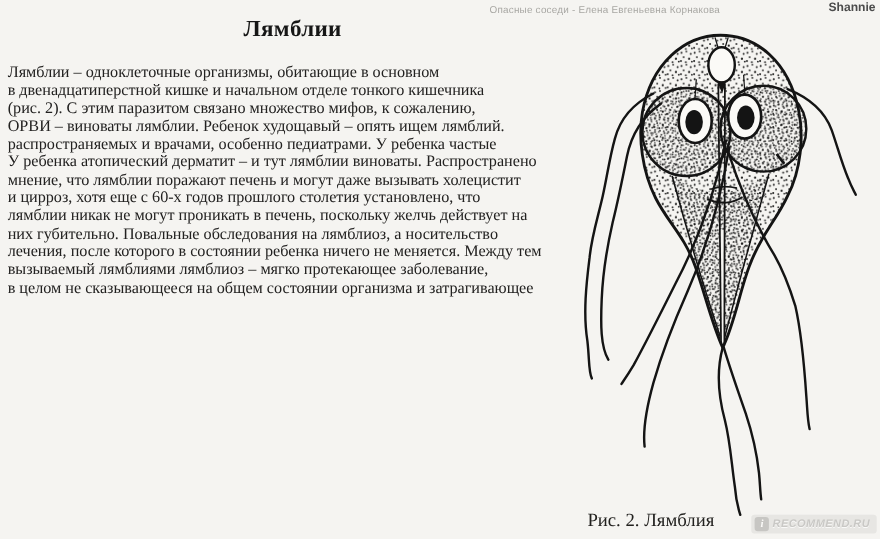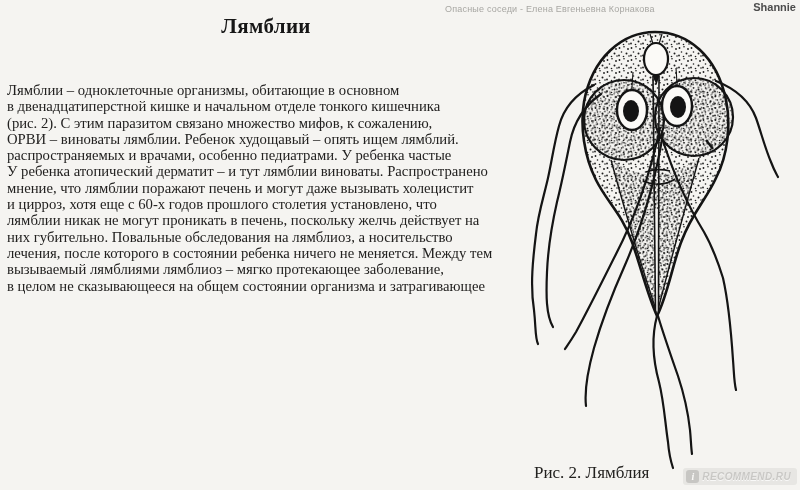--- a/index.html
+++ b/index.html
@@ -9,21 +9,21 @@
 
   
   .book-title{position:absolute;left:445px;top:4px;font-family:"Liberation Sans",sans-serif;
       font-size:9px;color:#a8a7a3;letter-spacing:.2px;white-space:nowrap;}
   .username{position:absolute;right:4px;top:1px;font-family:"Liberation Sans",sans-serif;
       font-size:11px;font-weight:bold;color:#4c4c4c;white-space:nowrap;}
 
   
   .title{position:absolute;left:7px;top:10px;width:510px;margin:4px;text-align:center;
       font-size:21px;font-weight:bold;color:#161616;letter-spacing:.3px;}
-  .text-col{position:absolute;left:7px;top:58px;width:522px;color:#222120;margin-top:24px;}
+  .text-col{position:absolute;left:7px;top:58px;width:522px;color:#222120;}
   .tline{font-size:14.7px;line-height:16.3px;height:16.3px;white-space:nowrap;}
 
   
   .figure{position:absolute;left:510px;top:0;width:290px;height:490px;margin-top:10px;}
   .figure svg{position:absolute;left:0;top:0;}
   .caption{position:absolute;left:24px;top:453px;font-size:17px;color:#22211f;white-space:nowrap;}
 
   
   .watermark{position:absolute;right:3px;bottom:5px;display:flex;align-items:center;gap:3px;
       background:rgba(195,195,192,0.28);border-radius:3px;padding:2px 6px 2px 3px;}

